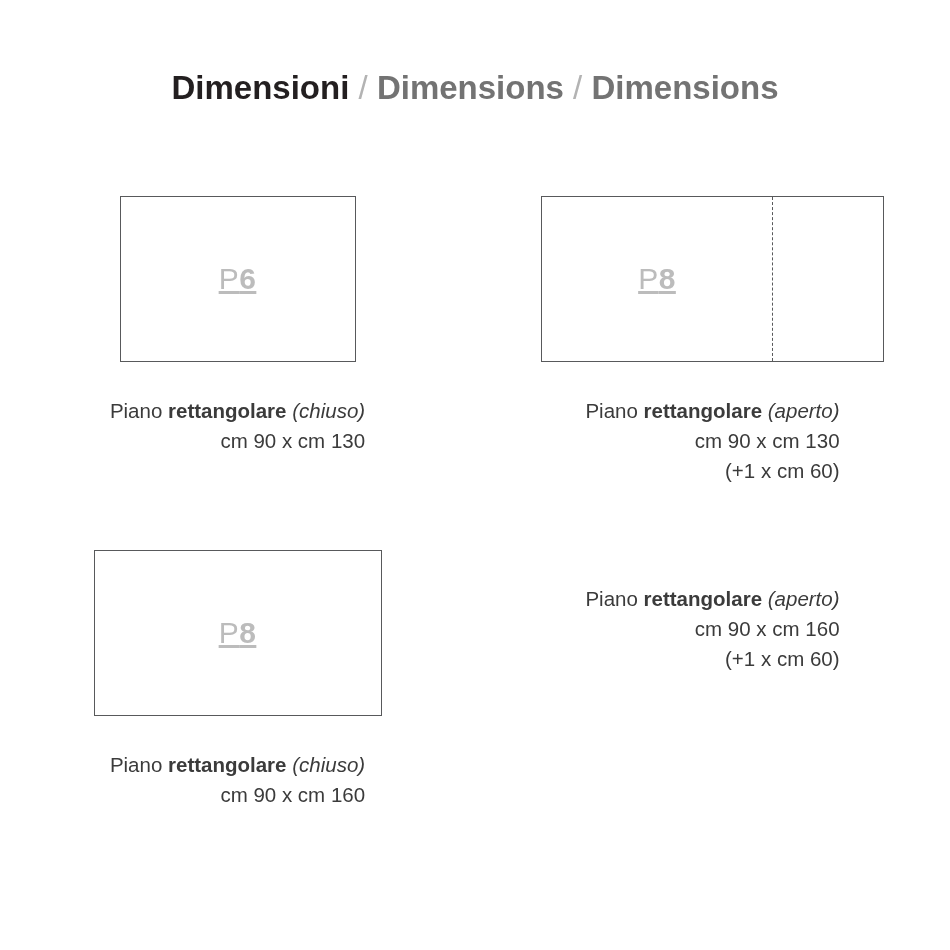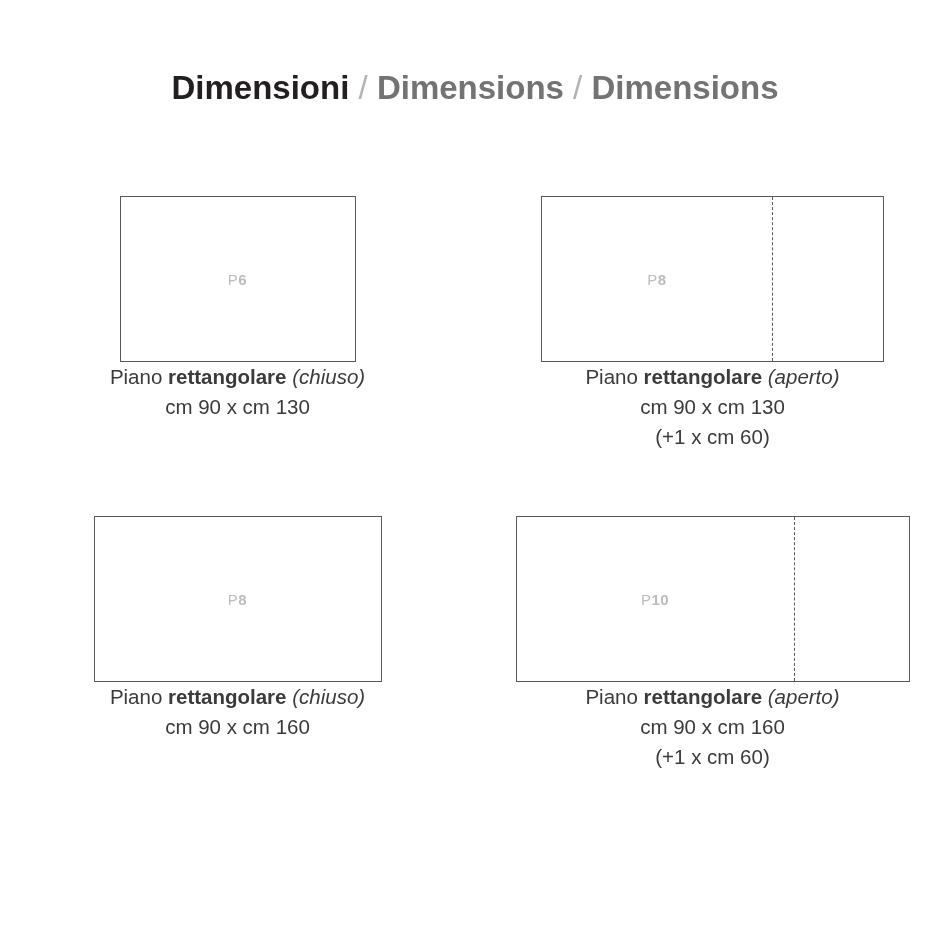--- a/index.html
+++ b/index.html
@@ -76,23 +76,24 @@
     position: relative;
     border: 1px solid #58595b;
     box-sizing: border-box;
     background: #ffffff;
     display: flex;
     align-items: center;
     justify-content: center;
   }
   .shape .label {
     color: #bcbcbc;
-    font-size: 15px;
+    font-size: 30px;
     letter-spacing: 0.5px;
     user-select: none;
+    text-decoration: underline;
   }
   .shape .label b {
     font-weight: bold;
     color: #bcbcbc;
   }
   .shape .leaf-line {
     position: absolute;
     top: 0;
     bottom: 0;
     width: 0;
@@ -108,21 +109,22 @@
   
   .fold-p8o  { left: 230px; }
   .fold-p10  { left: 277px; }
 
   
   .open-label-p8o { position: absolute; left: 0; width: 230px; display:flex; align-items:center; justify-content:center; height:100%; }
   .open-label-p10 { position: absolute; left: 0; width: 277px; display:flex; align-items:center; justify-content:center; height:100%; }
 
   
   .caption {
-    text-align: center;
+    margin-top: 34px;
+    text-align: right;
     font-size: 20.5px;
     line-height: 30px;
     color: #3b3b3b;
   }
   .caption .cap-b { font-weight: bold; }
   .caption .cap-i { font-style: italic; }
   .caption .cap-line { display: block; }
 
   .row-2 { margin-top: 64px; }
 </style>
@@ -177,28 +179,20 @@
             <span class="label"><span>P</span><b>8</b></span>
           </div>
         </div>
         <div class="caption">
           <span class="cap-line"><span>Piano </span><span class="cap-b">rettangolare</span><span class="cap-i"> (chiuso)</span></span>
           <span class="cap-line">cm 90 x cm 160</span>
         </div>
       </div>
 
       <div class="cell">
-        <div class="shape-wrap">
-          <div class="shape s-p10">
-            <span class="open-label-p10">
-              <span class="label"><span>P</span><b>10</b></span>
-            </span>
-            <span class="leaf-line fold-p10"></span>
-          </div>
-        </div>
         <div class="caption">
           <span class="cap-line"><span>Piano </span><span class="cap-b">rettangolare</span><span class="cap-i"> (aperto)</span></span>
           <span class="cap-line">cm 90 x cm 160</span>
           <span class="cap-line">(+1 x cm 60)</span>
         </div>
       </div>
 
     </div>
 
   </div>

